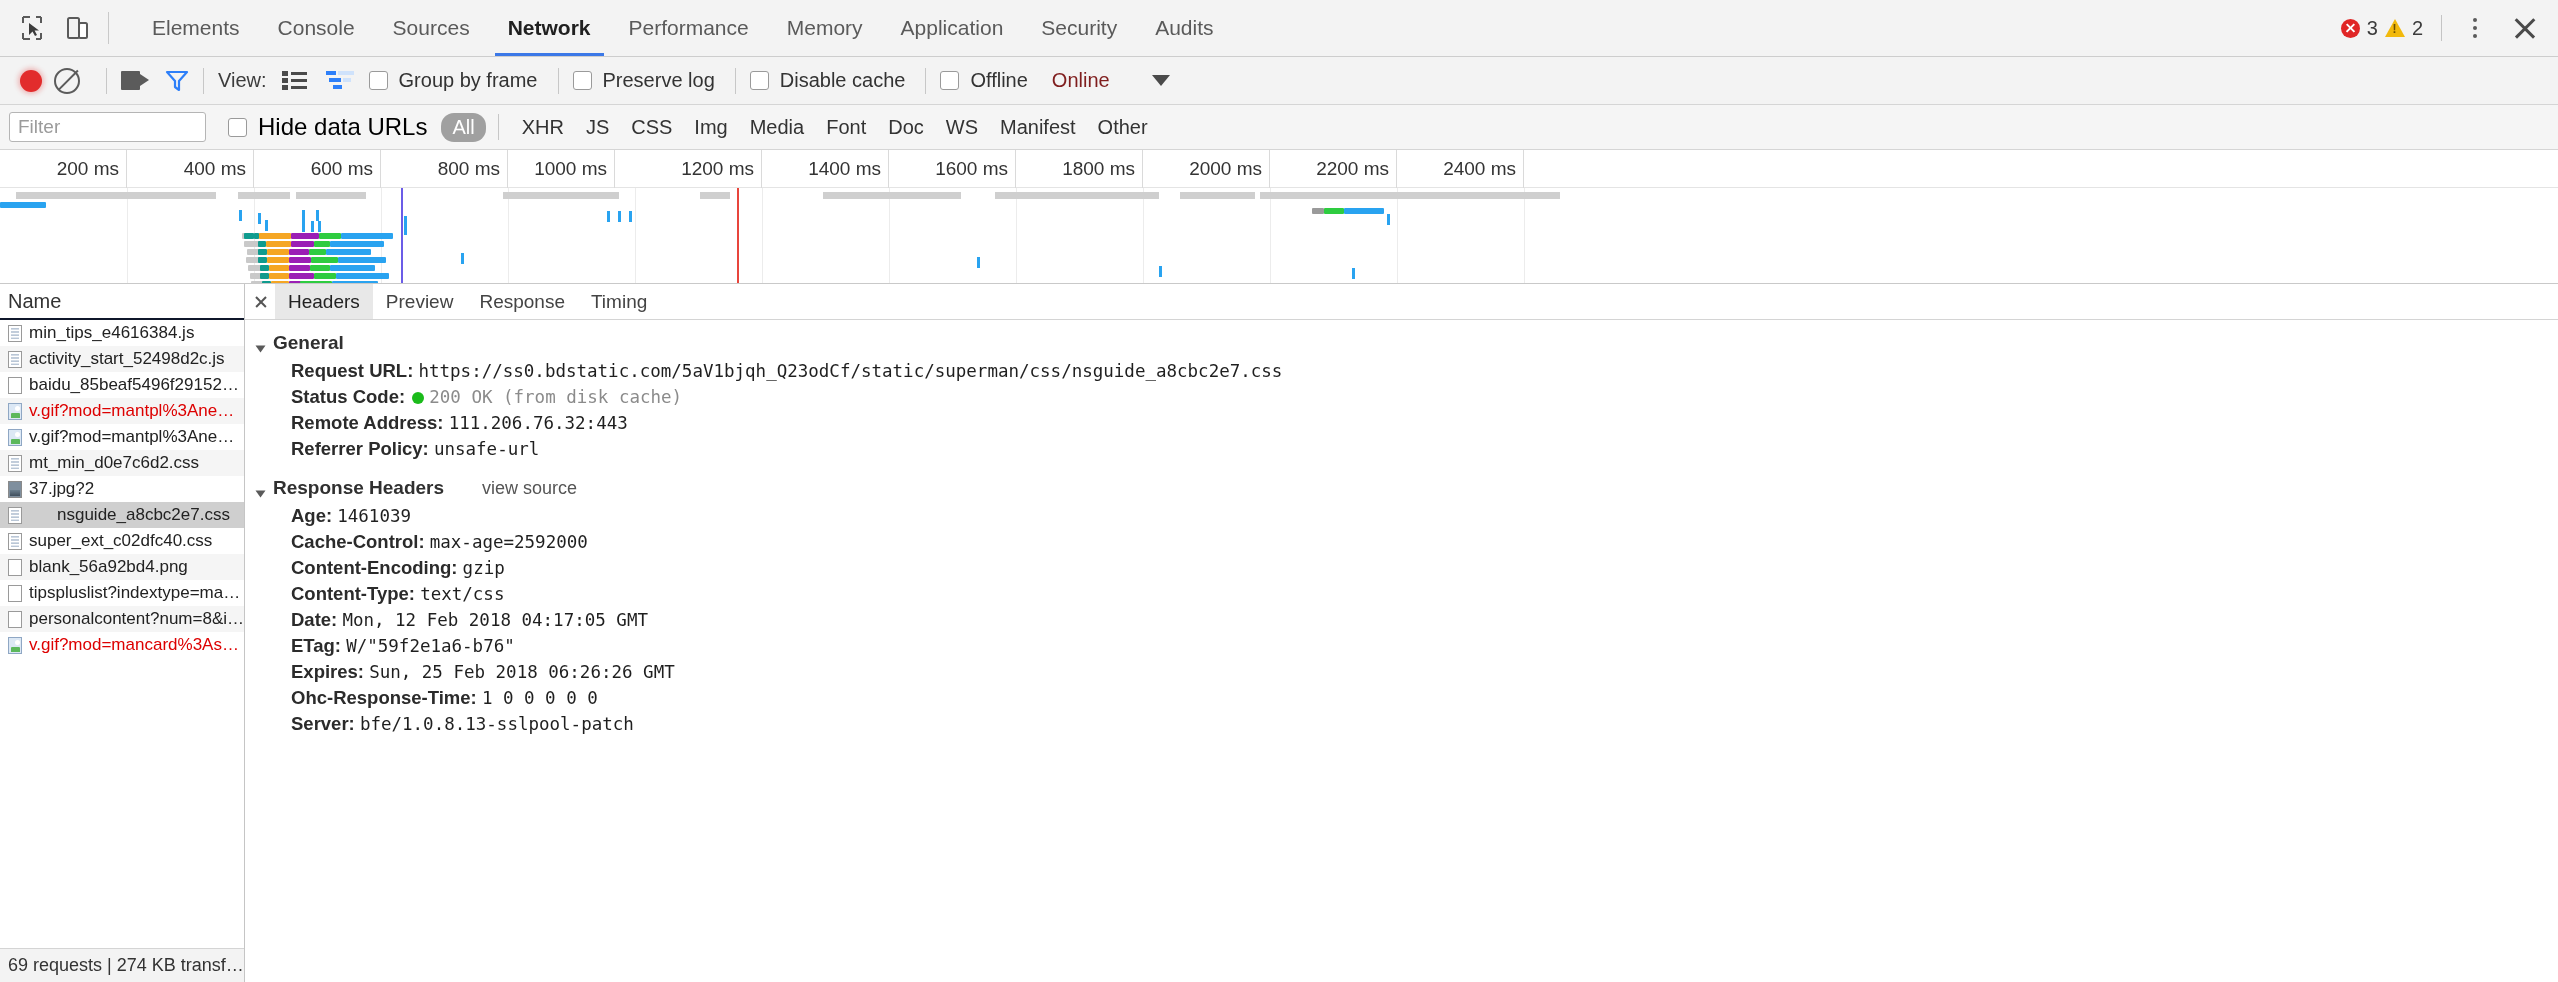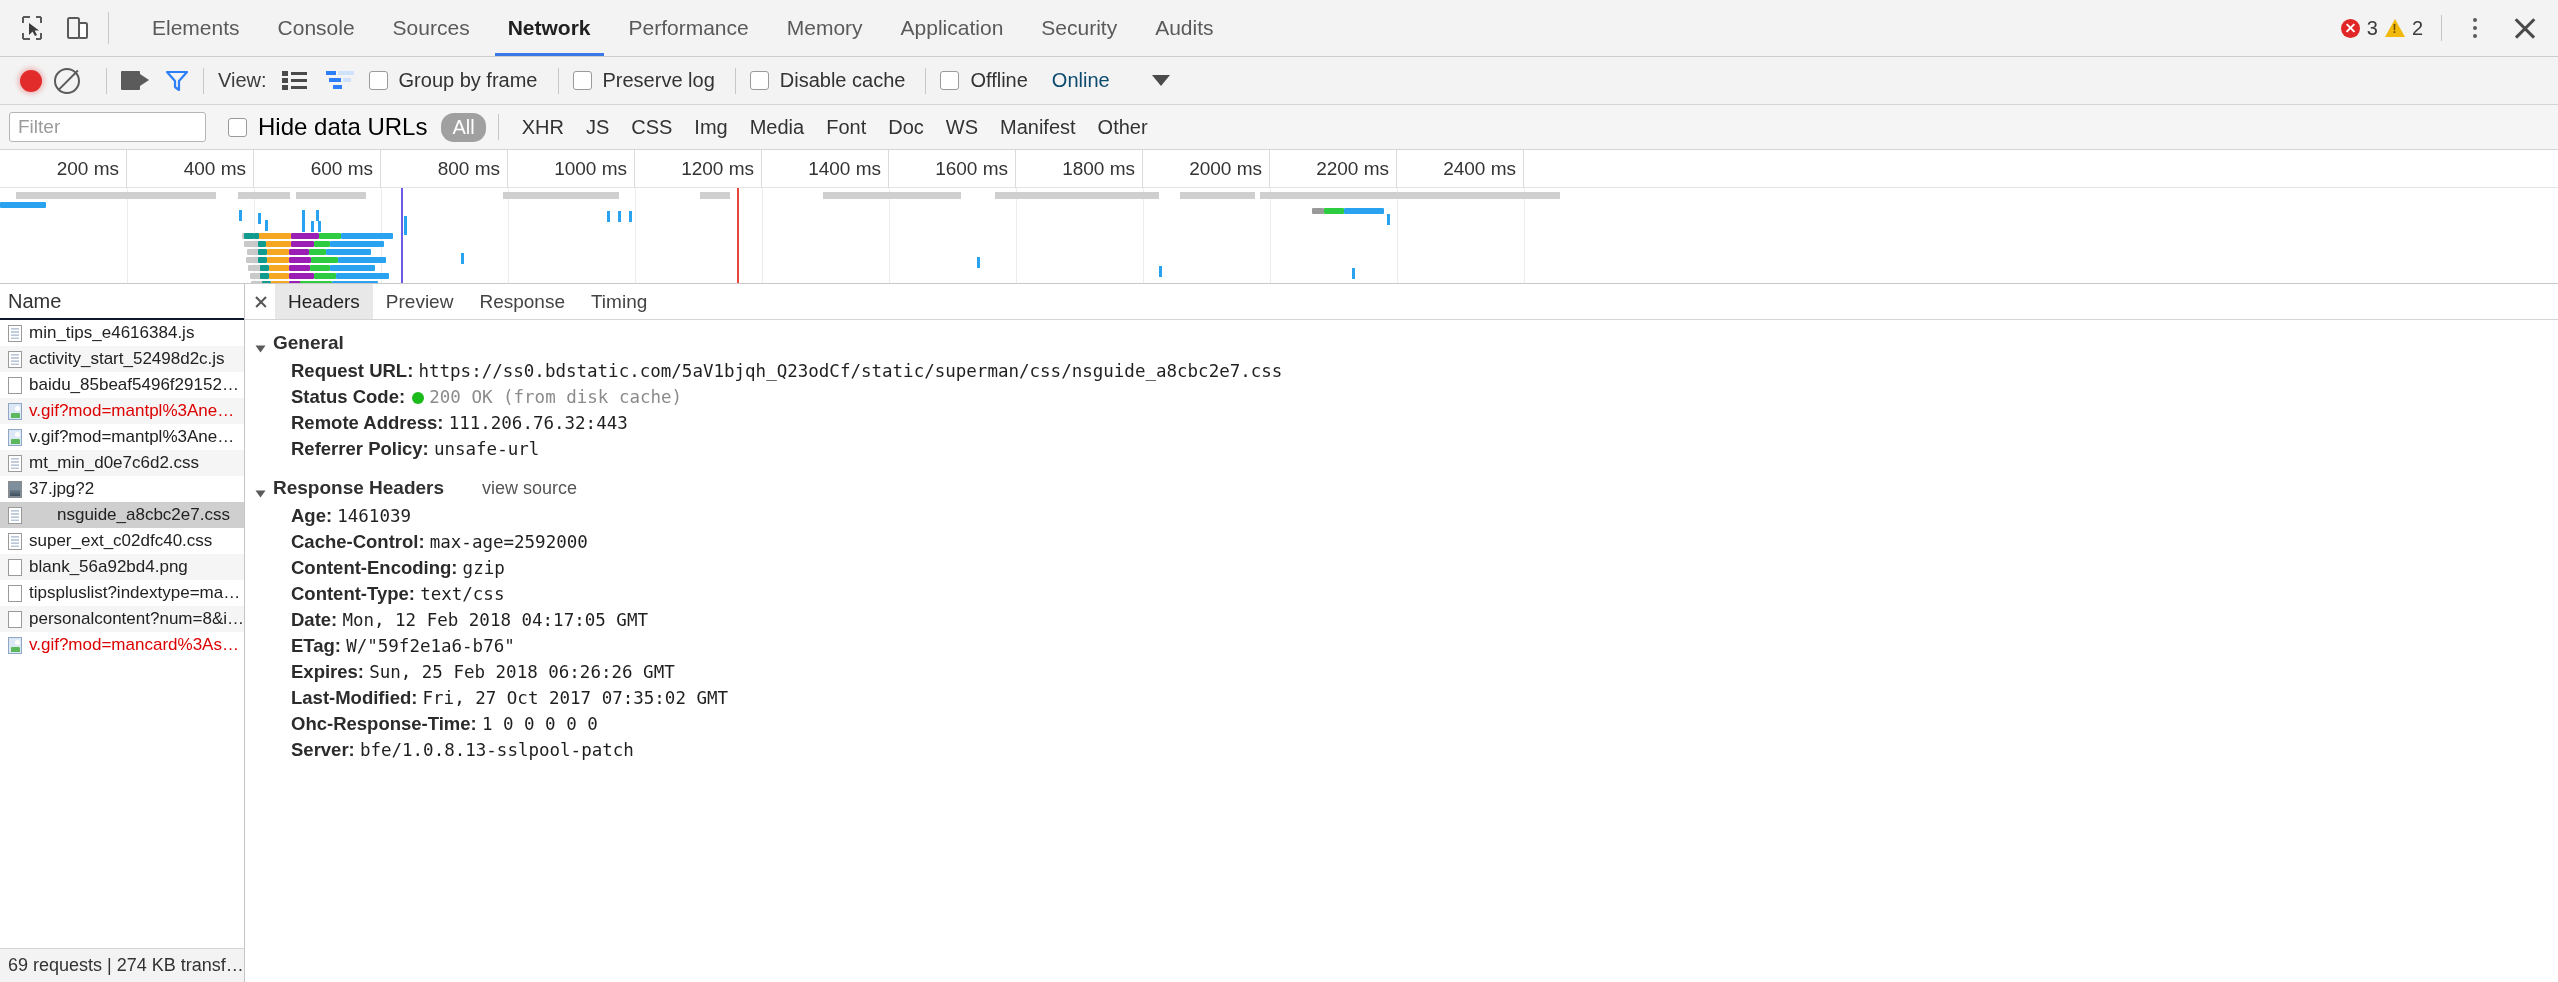--- a/index.html
+++ b/index.html
@@ -106,21 +106,21 @@
     border-left: 9px solid #5b5b5b;
   }
   .funnel { width: 24px; height: 22px; }
   .view-label { font-size: 20px; color: #3c3c3c; margin: 0 14px 0 0; }
   .viewbtn { width: 30px; height: 24px; margin-right: 14px; }
   .chk {
     width: 19px; height: 19px; border: 1.6px solid #9a9a9a;
     border-radius: 3px; background: #fff; margin-right: 11px; flex: none;
   }
   .chkrow { display: flex; align-items: center; font-size: 20px; color: #333; margin-right: 6px; white-space: nowrap; }
-  .online-txt { font-size: 20px; color: #0c4a6e; margin-left: 18px; }
+  .online-txt { font-size: 20px; color: #7f1d1d; margin-left: 18px; }
   .caret-dn {
     width: 0; height: 0; margin-left: 42px;
     border-left: 9px solid transparent; border-right: 9px solid transparent;
     border-top: 11px solid #4a4a4a;
   }
 
   
   .filterbar {
     height: 45px; min-height: 45px;
     background: #f5f5f5;
@@ -406,21 +406,21 @@
       <span class="pill">Other</span>
     </div>
   </div>
 
   <div class="overview">
     <div class="ruler">
       <div class="tick" style="left:0;width:127px">200 ms</div>
       <div class="tick" style="left:127px;width:127px">400 ms</div>
       <div class="tick" style="left:254px;width:127px">600 ms</div>
       <div class="tick" style="left:381px;width:127px">800 ms</div>
-      <div class="tick" style="left:508px;width:127px">1000 ms</div>
+      <div class="tick" style="left:488px;width:127px">1000 ms</div>
       <div class="tick" style="left:635px;width:127px">1200 ms</div>
       <div class="tick" style="left:762px;width:127px">1400 ms</div>
       <div class="tick" style="left:889px;width:127px">1600 ms</div>
       <div class="tick" style="left:1016px;width:127px">1800 ms</div>
       <div class="tick" style="left:1143px;width:127px">2000 ms</div>
       <div class="tick" style="left:1270px;width:127px">2200 ms</div>
       <div class="tick" style="left:1397px;width:127px">2400 ms</div>
     </div>
 
     <div class="gridcol" style="left:127px"></div>
@@ -653,24 +653,20 @@
         </div>
         <div class="hrow">
           <span class="hk">ETag:</span>
           <span class="hv">W/"59f2e1a6-b76"</span>
         </div>
         <div class="hrow">
           <span class="hk">Expires:</span>
           <span class="hv">Sun, 25 Feb 2018 06:26:26 GMT</span>
         </div>
         <div class="hrow">
-          <span class="hk">Last-Modified:</span>
-          <span class="hv">Fri, 27 Oct 2017 07:35:02 GMT</span>
-        </div>
-        <div class="hrow">
           <span class="hk">Ohc-Response-Time:</span>
           <span class="hv">1 0 0 0 0 0</span>
         </div>
         <div class="hrow">
           <span class="hk">Server:</span>
           <span class="hv">bfe/1.0.8.13-sslpool-patch</span>
         </div>
 
       </div>
     </div>

